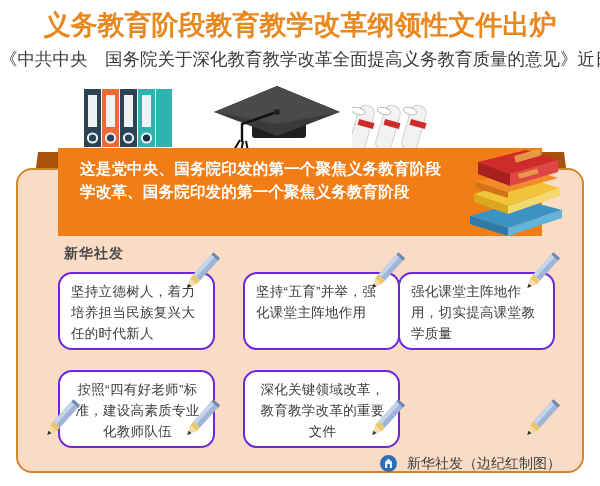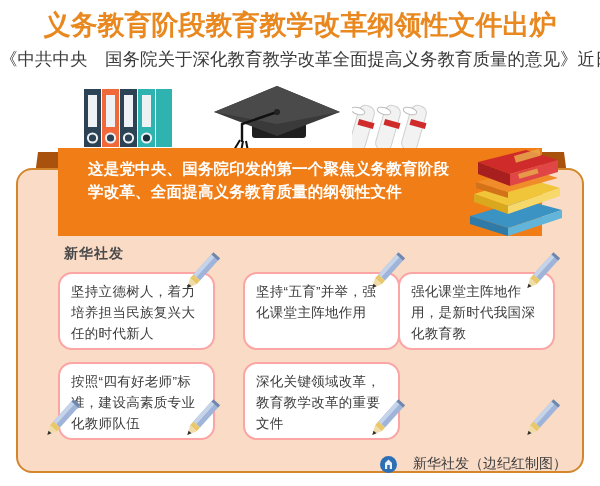--- a/index.html
+++ b/index.html
@@ -83,21 +83,21 @@
 
   
   .banner {
     position: absolute;
     left: 58px;
     top: 148px;
     width: 484px;
     height: 88px;
     background: #f07d15;
     box-sizing: border-box;
-    padding: 9px 80px 8px 30px;
+    padding: 9px 80px 8px 22px;
   }
   .banner-line {
     color: #ffffff;
     font-size: 15.5px;
     font-weight: bold;
     line-height: 23px;
     white-space: nowrap;
     letter-spacing: 0.2px;
   }
 
@@ -111,53 +111,53 @@
     color: #4a4a4a;
     letter-spacing: 1px;
   }
 
   
   .card {
     position: absolute;
     width: 157px;
     height: 78px;
     background: #ffffff;
-    border: 2px solid #fca5a5;
+    border: 2px solid #6d28d9;
     border-radius: 14px;
     box-sizing: border-box;
     padding: 7px 9px 16px 11px;
   }
   .card-text {
     font-size: 13.5px;
     line-height: 21px;
     color: #3c3c3c;
     letter-spacing: 0.3px;
   }
   .r1 { top: 272px; }
-  .r2 { top: 362px; }
+  .r2 { top: 370px; text-align: center; }
   .c1 { left: 58px; }
   .c2 { left: 243px; }
   .c3 { left: 398px; }
 
   
   .pencil {
     position: absolute;
     width: 46px;
     height: 46px;
   }
   .pencil svg { display: block; }
 
   
   .credit {
     position: absolute;
     left: 380px;
     top: 455px;
     display: flex;
-    align-items: flex-end;
-    gap: 16px;
+    align-items: flex-start;
+    gap: 10px;
   }
   .credit-logo {
     width: 17px;
     height: 17px;
     border-radius: 50%;
     background: #2c6fb5;
     display: flex;
     align-items: center;
     justify-content: center;
   }
@@ -232,21 +232,21 @@
     </svg>
   </div>
 
   <div class="ribbon-left"></div>
   <div class="ribbon-right"></div>
 
   <div class="panel"></div>
 
   <div class="banner">
     <div class="banner-line">这是党中央、国务院印发的第一个聚焦义务教育阶段</div>
-    <div class="banner-line">学改革、全面提高义务教育质量的纲领性文件</div>
+    <div class="banner-line">学改革、国务院印发的第一个聚焦义务教育阶段</div>
   </div>
 
   <div class="illus" id="books">
     <svg width="96" height="92" viewBox="0 0 96 92">
 
       <polygon points="2,68 56,52 94,62 40,80" fill="#3b93c4"></polygon>
       <polygon points="2,68 40,80 40,88 2,76" fill="#2f7aa6"></polygon>
       <polygon points="40,80 94,62 94,70 40,88" fill="#62b4d8"></polygon>
 
       <polygon points="6,46 58,30 92,40 40,58" fill="#f0c53a"></polygon>
@@ -266,21 +266,21 @@
 
   <div class="section-label">新华社发</div>
 
   <div class="card r1 c1">
     <div class="card-text">坚持立德树人，着力培养担当民族复兴大任的时代新人</div>
   </div>
   <div class="card r1 c2">
     <div class="card-text">坚持“五育”并举，强化课堂主阵地作用</div>
   </div>
   <div class="card r1 c3">
-    <div class="card-text">强化课堂主阵地作用，是新时代我国深化教育教</div>
+    <div class="card-text">强化课堂主阵地作用，切实提高课堂教学质量</div>
   </div>
 
   <div class="card r2 c1">
     <div class="card-text">按照“四有好老师”标准，建设高素质专业化教师队伍</div>
   </div>
   <div class="card r2 c2">
     <div class="card-text">深化关键领域改革，教育教学改革的重要文件</div>
   </div>
 
   <div class="pencil" style="left:178px; top:249px;">

